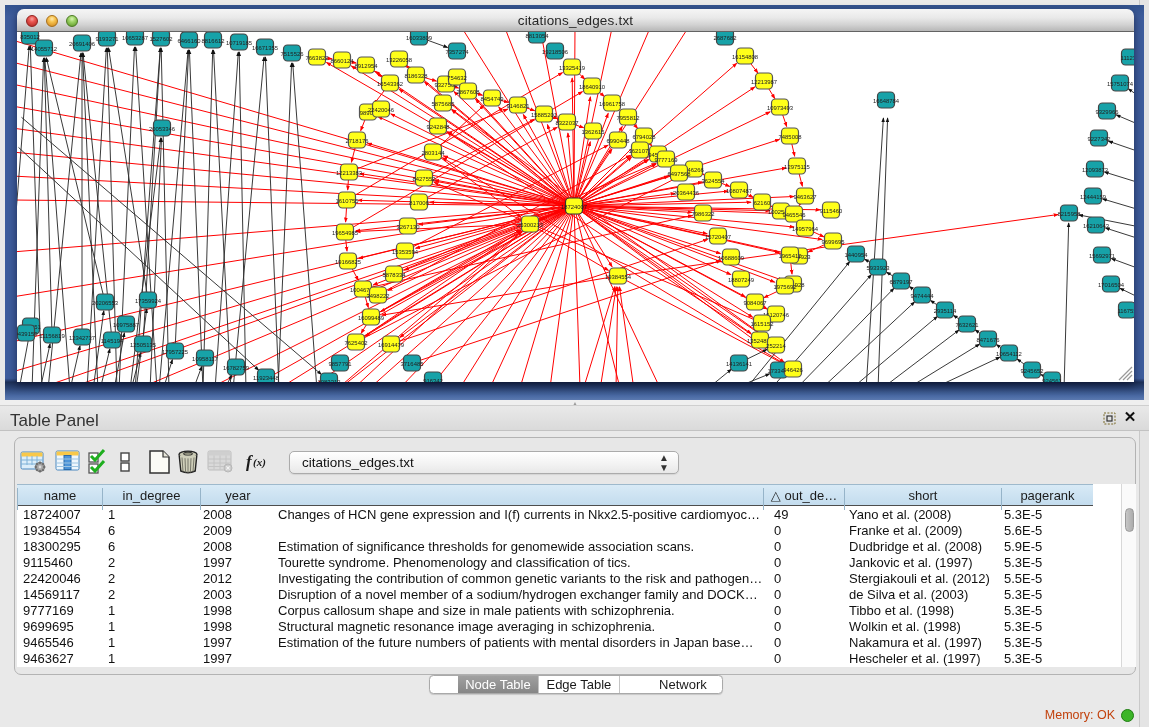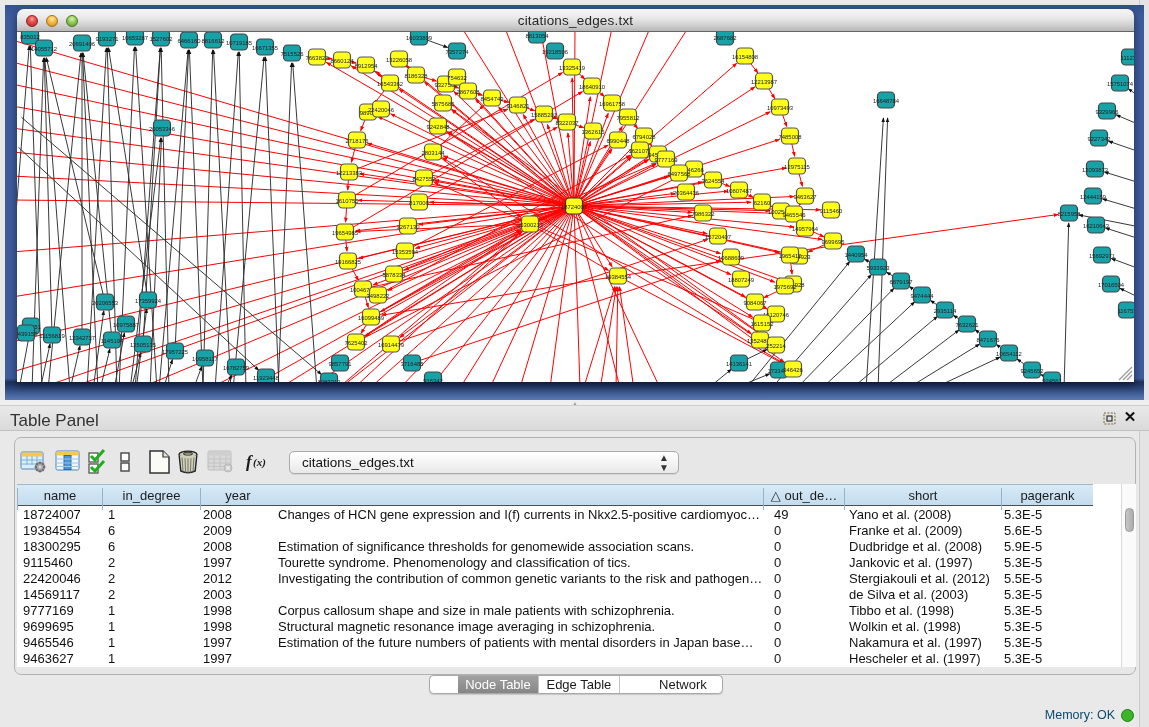--- a/index.html
+++ b/index.html
@@ -61,21 +61,21 @@
 #vsb .th { position:absolute; left:2.5px; top:24px; width:9px; height:24px; border-radius:5px;
    background:linear-gradient(90deg,#c7c7c7,#ababab); border:0.5px solid #999; }
 #tabs { position:absolute; left:429px; top:675px; width:294px; height:19px;
   border:1px solid #a9a9a9; border-radius:4.5px; background:#fff; font-size:13px;
   display:flex; overflow:hidden; box-shadow:0 0.5px 1px rgba(0,0,0,0.15);}
 #tabs div { height:100%; text-align:center; padding-top:1px; color:#1a1a1a; }
 #tabs .sel { background:linear-gradient(180deg,#a0a0a0,#868686); color:#fff; }
 #tabs .s1 { width:90px;margin-left:28px; }
 #tabs .s2 { width:91px; border-left:1px solid #c4c4c4; }
 #tabs .s3 { width:113px; border-left:1px solid #c4c4c4;padding-left:24px; }
-#status { position:absolute; right:34px; top:708px; font-size:12.5px; color:#0c4a6e; }
+#status { position:absolute; right:34px; top:708px; font-size:12.5px; color:#c2410c; }
 #statdot { position:absolute; right:15px; top:709px; width:13px; height:13px; border-radius:50%;
   background:#3db529; border:1px solid #1f7d12; }
 #redge { position:absolute; left:1139px; top:0; width:10px; height:727px; background:#e4e4e4; border-left:1px solid #c9c9c9;}
 </style></head>
 <body>
 <div id="redge"></div>
 <div id="bluepane"></div>
 <div id="win">
   <div id="canvas"><svg id="graph" width="1117" height="350" viewBox="0 0 1117 350">
 <defs>
@@ -774,20 +774,21 @@
       <span class="c3">2012</span>
       <span class="c4">Investigating the contribution of common genetic variants to the risk and pathogen…</span>
       <span class="c5">0</span>
       <span class="c6">Stergiakouli et al. (2012)</span>
       <span class="c7">5.5E-5</span>
     </div>
 <div class="tr">
       <span class="c1">14569117</span>
       <span class="c2">2</span>
       <span class="c3">2003</span>
+      <span class="c4">Disruption of a novel member of a sodium/hydrogen exchanger family and DOCK…</span>
       <span class="c5">0</span>
       <span class="c6">de Silva et al. (2003)</span>
       <span class="c7">5.3E-5</span>
     </div>
 <div class="tr">
       <span class="c1">9777169</span>
       <span class="c2">1</span>
       <span class="c3">1998</span>
       <span class="c4">Corpus callosum shape and size in male patients with schizophrenia.</span>
       <span class="c5">0</span>

